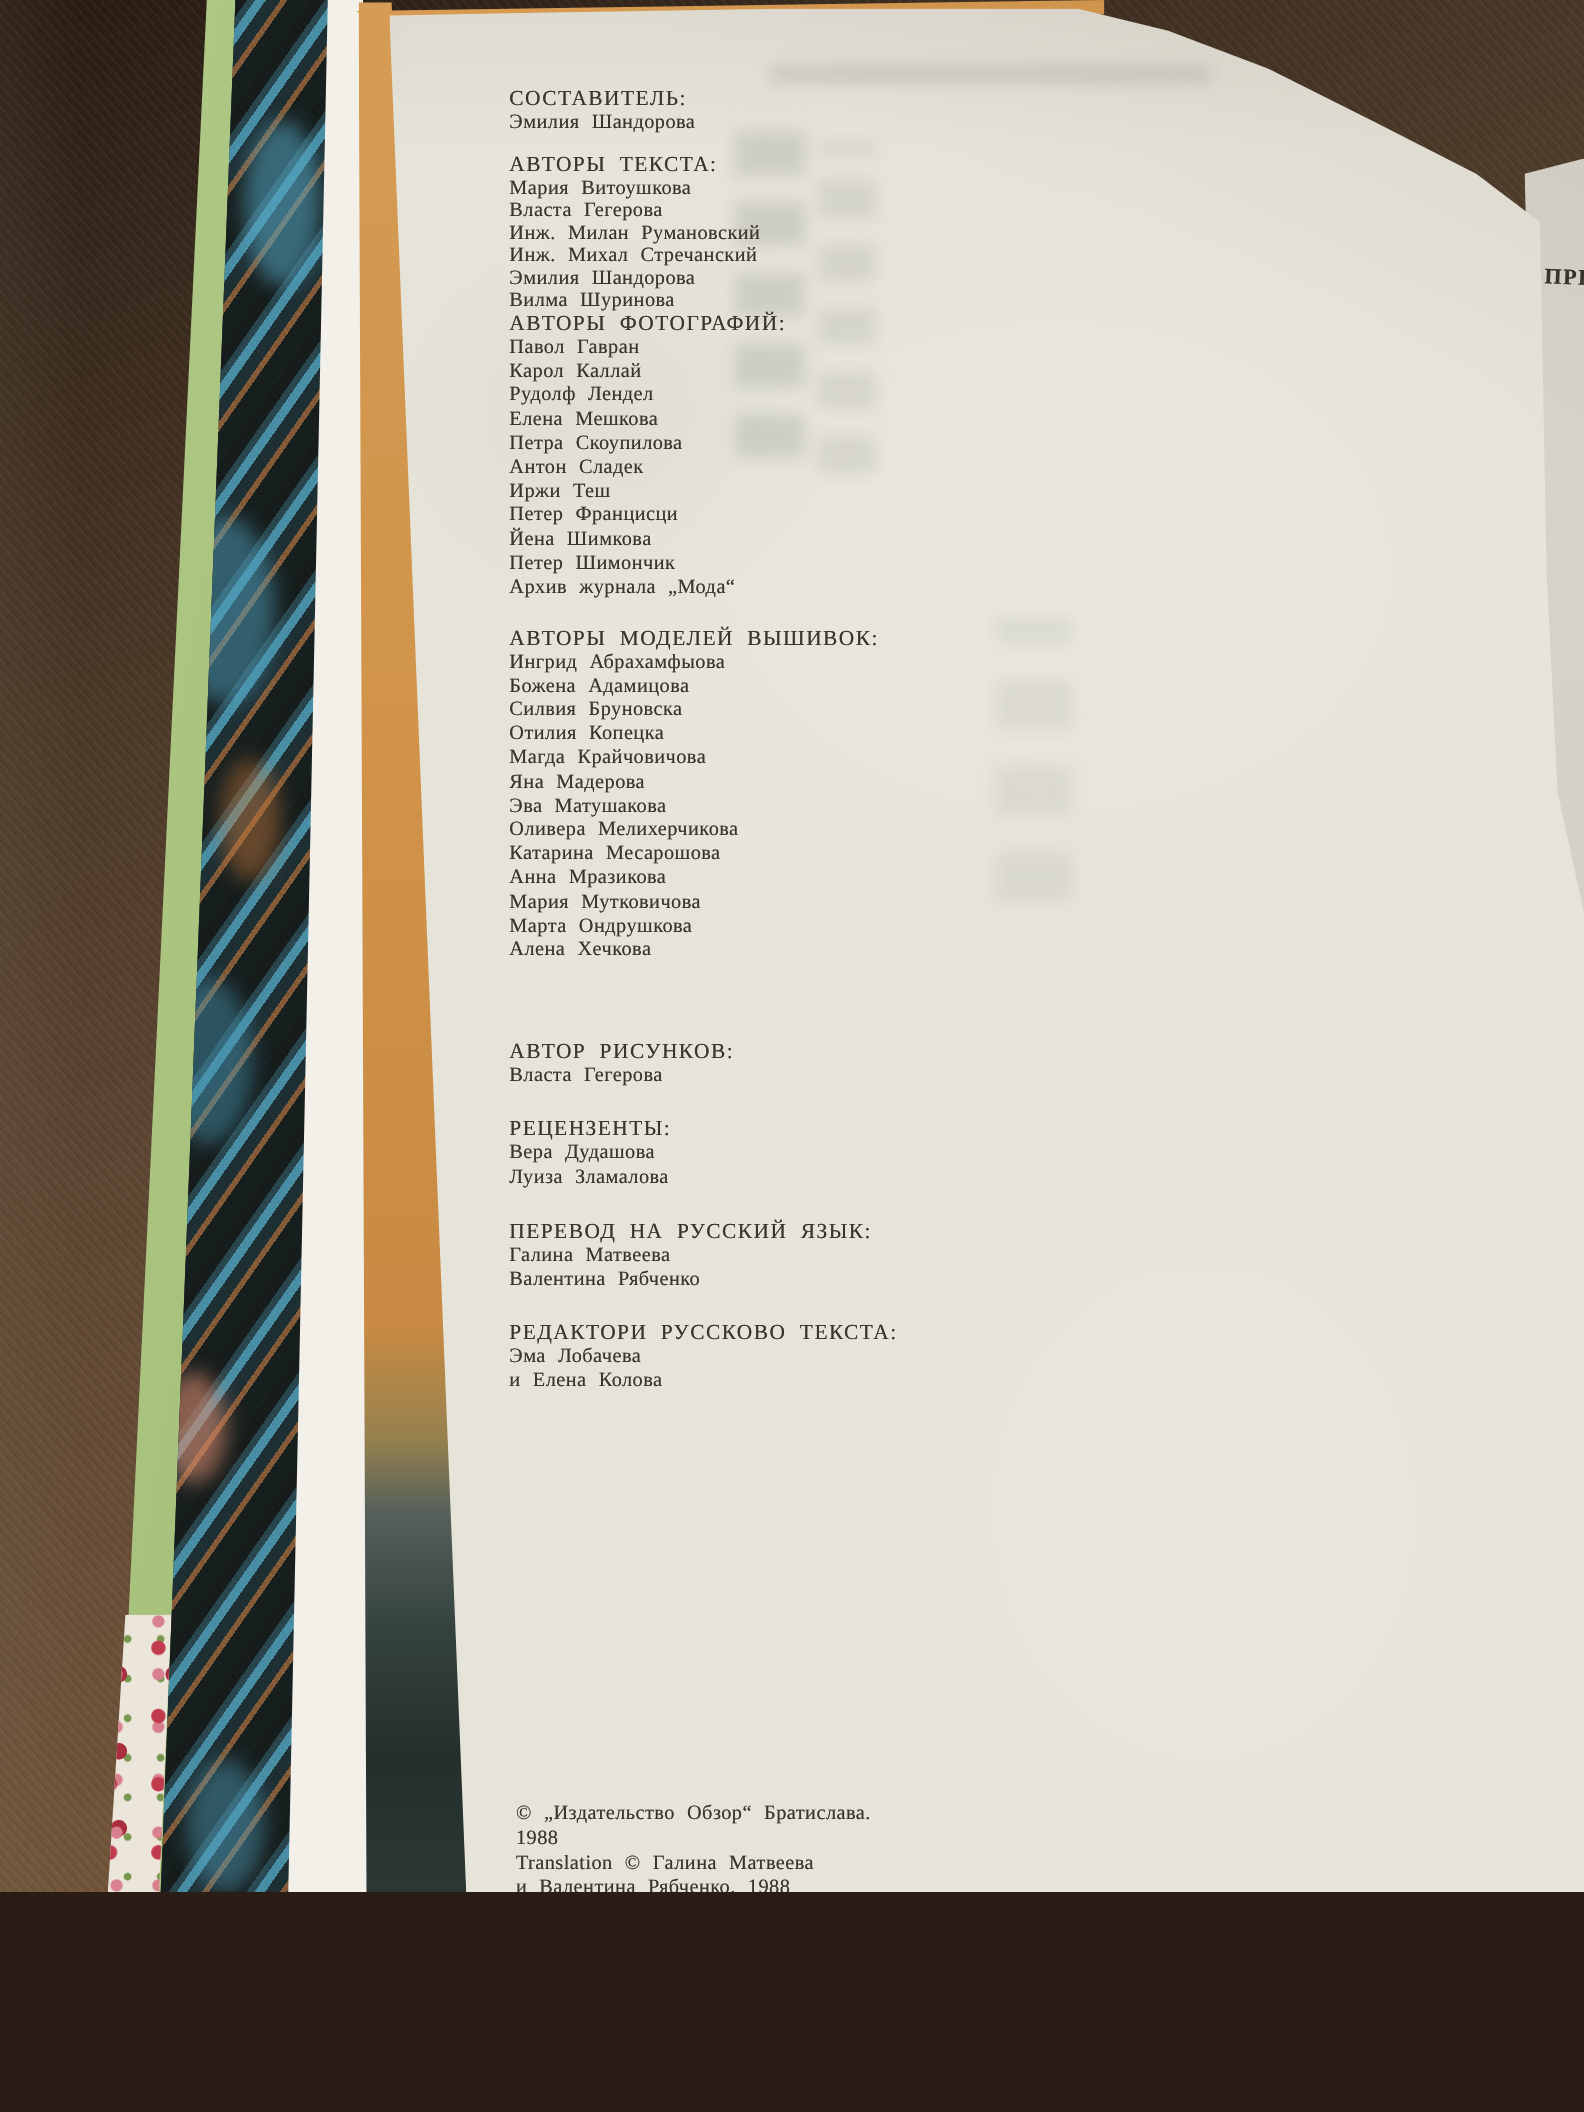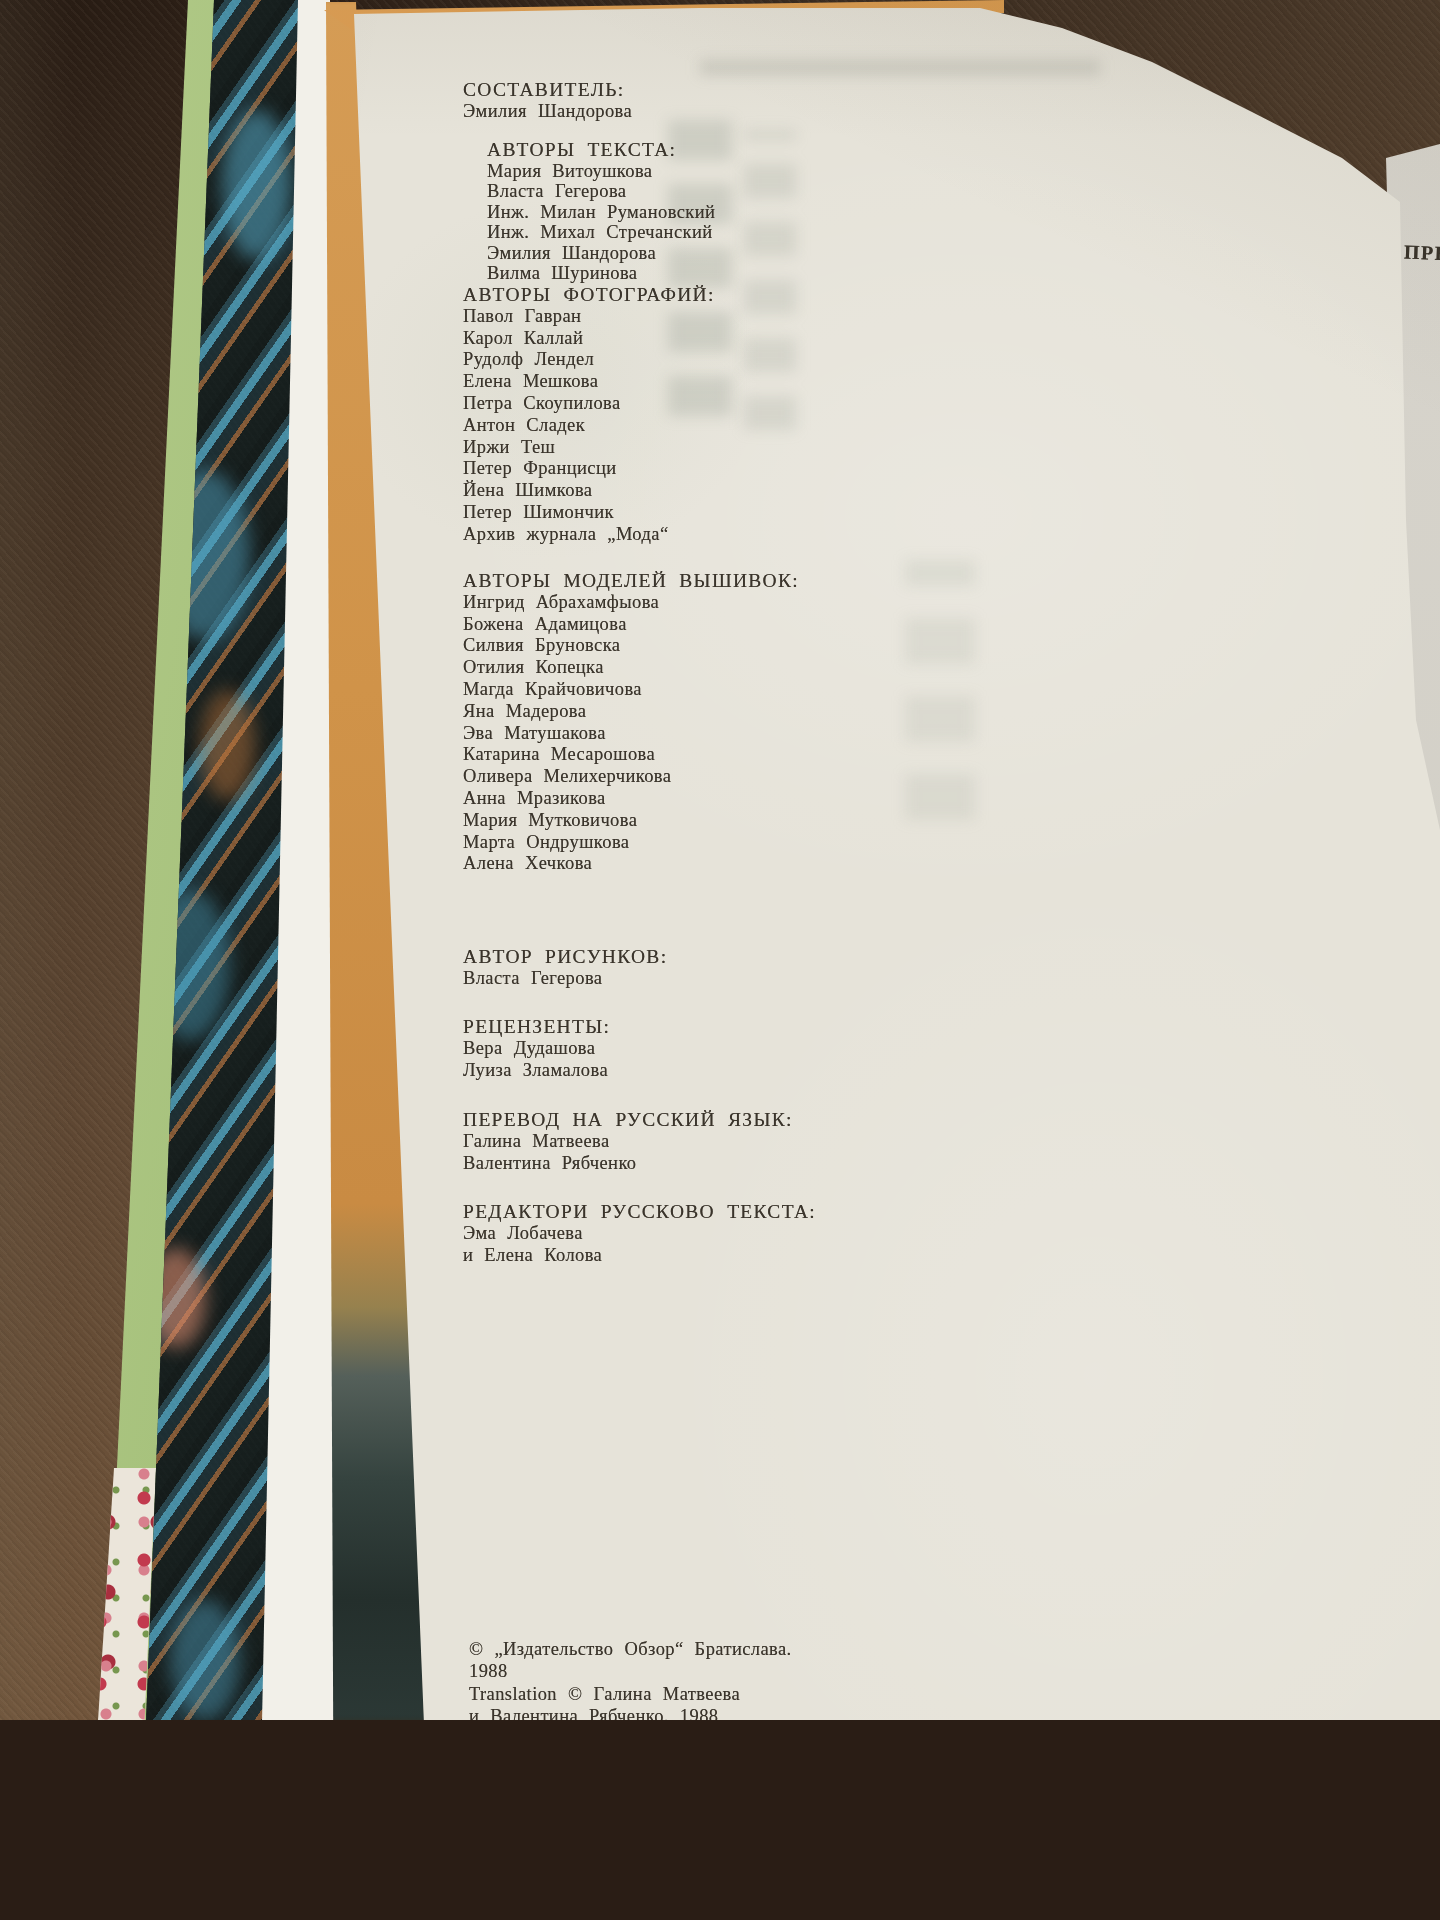--- a/index.html
+++ b/index.html
@@ -100,21 +100,21 @@
   .ghost.g-col2{left:744px; top:130px; width:52px; height:300px;
     background:repeating-linear-gradient(0deg, rgba(150,158,146,0.22) 0 34px, transparent 34px 58px);}
   .ghost.g-line{left:700px; top:60px;  width:400px; height:15px; background:rgba(130,136,124,0.25);}
   .ghost.g-low{left:905px;  top:560px; width:70px;  height:260px;
     background:repeating-linear-gradient(0deg, rgba(160,168,154,0.18) 0 46px, transparent 46px 78px);}
 
   
   #sections-container{position:absolute; inset:0; color:#3a342b;}
   .section{position:absolute; left:463px; width:640px;}
   .section:nth-of-type(1){top:80px;}
-  .section:nth-of-type(2){top:140px;margin-left:24px;}
+  .section:nth-of-type(2){top:140px;}
   .section:nth-of-type(3){top:284px;}
   .section:nth-of-type(4){top:570px;}
   .section:nth-of-type(5){top:946px;}
   .section:nth-of-type(6){top:1016px;}
   .section:nth-of-type(7){top:1109px;}
   .section:nth-of-type(8){top:1201px;}
   .sec-heading{
     font-size:19.5px; letter-spacing:1.3px; word-spacing:6px;
     line-height:21.8px; white-space:nowrap;
     text-shadow:0 0 0.5px rgba(58,52,43,0.65);
@@ -201,22 +201,22 @@
       </div>
       <div class="section">
         <div class="sec-heading">АВТОРЫ МОДЕЛЕЙ ВЫШИВОК:</div>
         <div class="name-line">Ингрид Абрахамфыова</div>
         <div class="name-line">Божена Адамицова</div>
         <div class="name-line">Силвия Бруновска</div>
         <div class="name-line">Отилия Копецка</div>
         <div class="name-line">Магда Крайчовичова</div>
         <div class="name-line">Яна Мадерова</div>
         <div class="name-line">Эва Матушакова</div>
+        <div class="name-line">Оливера Мелихерчикова</div>
         <div class="name-line">Катарина Месарошова</div>
-        <div class="name-line">Оливера Мелихерчикова</div>
         <div class="name-line">Анна Мразикова</div>
         <div class="name-line">Мария Мутковичова</div>
         <div class="name-line">Марта Ондрушкова</div>
         <div class="name-line">Алена Хечкова</div>
       </div>
       <div class="section">
         <div class="sec-heading">АВТОР РИСУНКОВ:</div>
         <div class="name-line">Власта Гегерова</div>
       </div>
       <div class="section">

